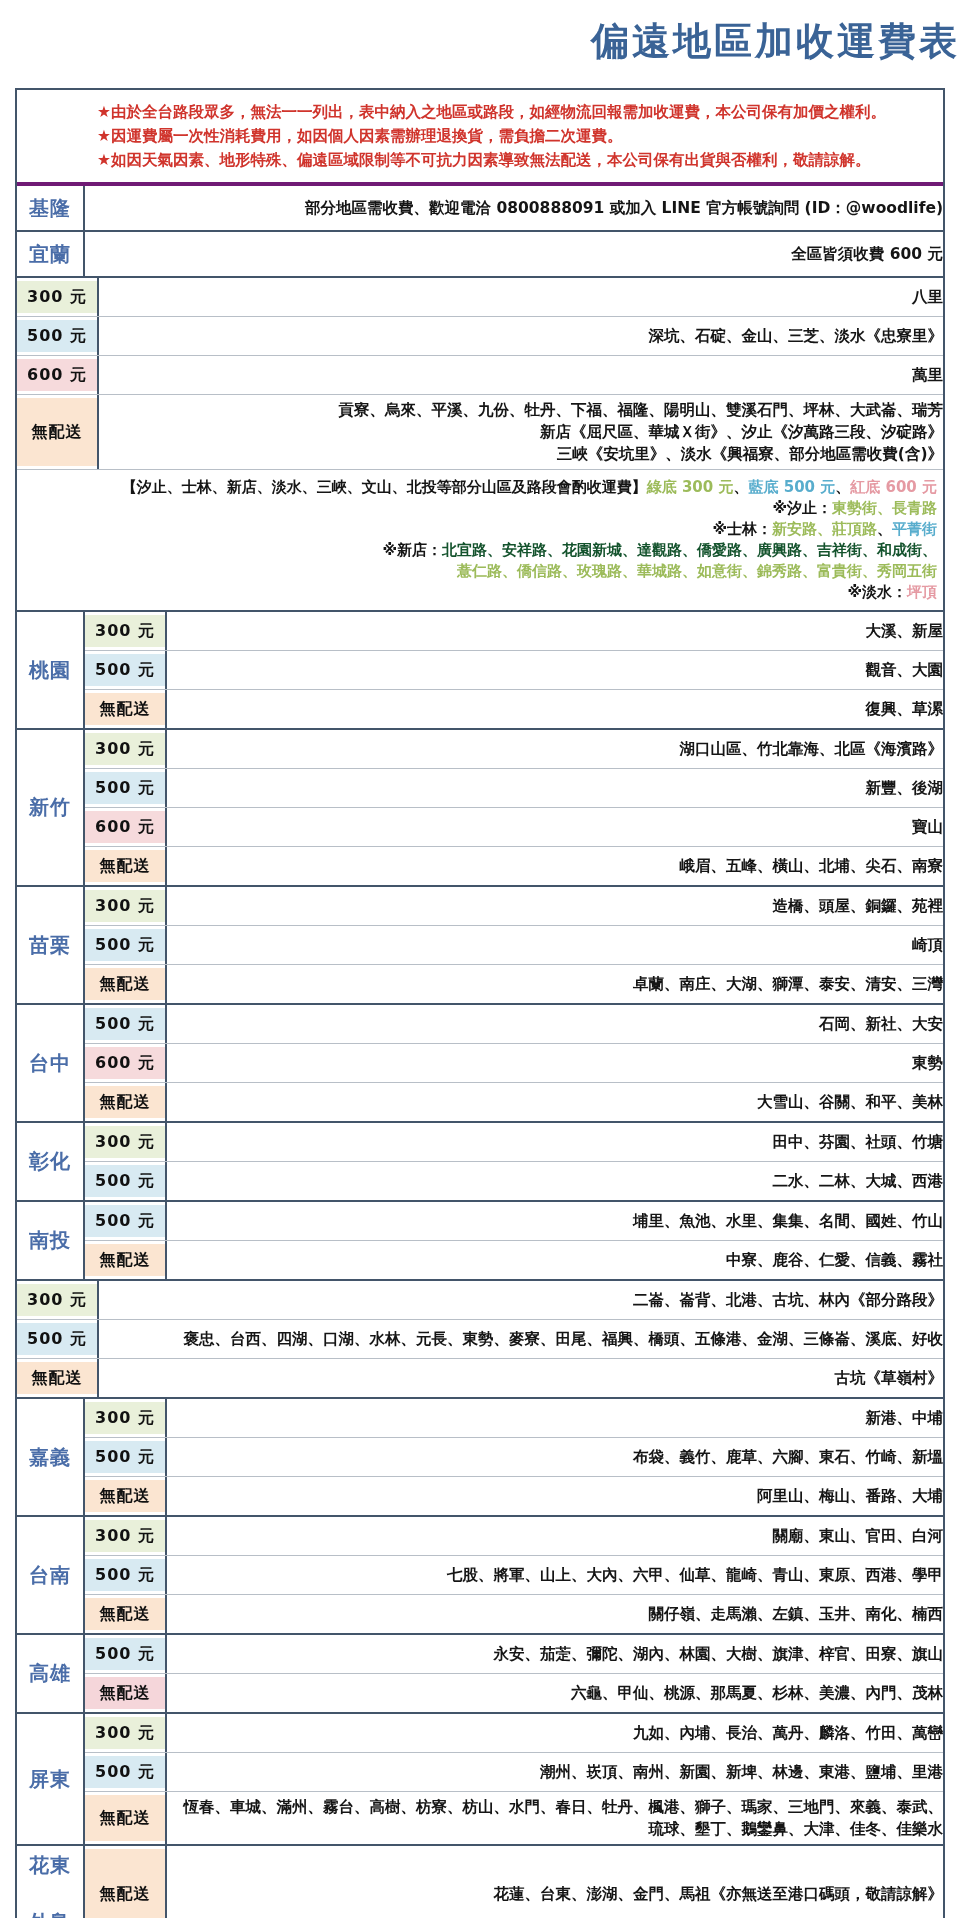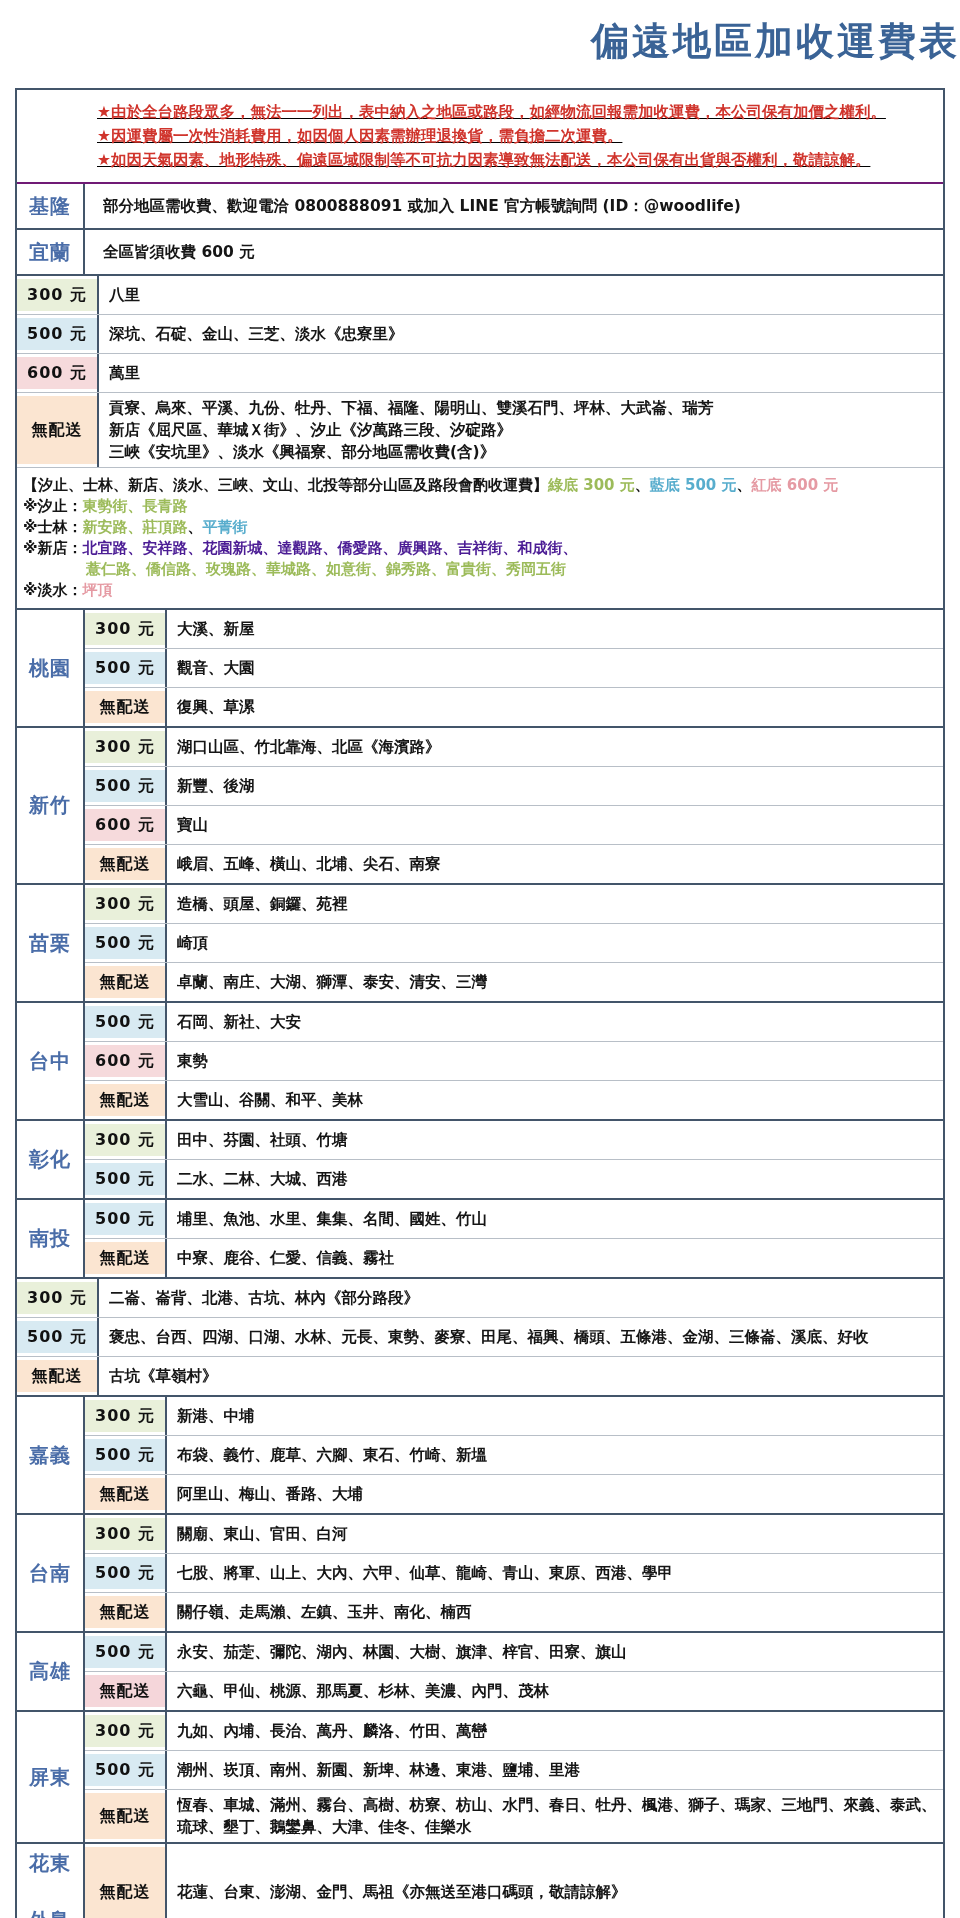--- a/index.html
+++ b/index.html
@@ -1,25 +1,25 @@
 <!DOCTYPE html>
 <html><head>
 <meta charset="utf-8">
 <style>
   html,body{margin:0;padding:0;background:#ffffff;}
   body{width:960px;font-family:"DejaVu Sans","Liberation Sans",sans-serif;font-weight:bold;}
   .page{position:relative;width:960px;height:1918px;background:#fff;overflow:hidden;}
   .title{text-align:right;padding-top:16px;font-size:38px;letter-spacing:3px;color:#3a6396;}
   .ftable{position:absolute;left:15px;top:88px;width:926px;border:2px solid #43556a;background:#fff;}
-  .notice{border-bottom:2px solid #701a75;padding:10px 8px 10px 80px;text-decoration:underline;}
+  .notice{border-bottom:4px solid #701a75;padding:10px 8px 10px 80px;}
   .notice .nrow{color:#d0342c;font-size:15.5px;line-height:24px;white-space:nowrap;}
   .section{display:flex;border-bottom:2px solid #43556a;}
   .section:last-child{border-bottom:none;}
   .region-cell{width:66px;flex:0 0 66px;border-right:2px solid #43556a;display:flex;flex-direction:column;justify-content:center;align-items:center;gap:30px;color:#4a6da8;font-size:20px;letter-spacing:1px;}
-  .rows{flex:1;display:flex;flex-direction:column;min-width:0;}
+  .rows{flex:1;display:flex;flex-direction:column;min-width:0;text-align:right;}
   .row{display:flex;border-bottom:1px solid #b8bfc7;min-height:38px;}
   .row:last-child{border-bottom:none;}
   .row.no-fee{min-height:44px;}
   .fee-wrap{width:80px;flex:0 0 80px;border-right:2px solid #43556a;padding:3px 0;display:flex;background:#fff;}
   .fee-cell{flex:1;display:flex;align-items:center;justify-content:center;font-size:16px;color:#111;letter-spacing:1px;}
   .desc{flex:1;min-width:0;display:flex;flex-direction:column;justify-content:center;padding:4px 0 4px 10px;overflow:hidden;}
   .no-fee .desc{padding-left:18px;}
   .dline{font-size:15.5px;color:#151515;line-height:22px;white-space:nowrap;overflow:hidden;}
   .notes{padding:7px 6px 7px 6px;}
   .nline{font-size:15px;line-height:21px;white-space:nowrap;overflow:hidden;color:#151515;}
@@ -95,21 +95,21 @@
               <div class="desc">
                 <div class="dline">貢寮、烏來、平溪、九份、牡丹、下福、福隆、陽明山、雙溪石門、坪林、大武崙、瑞芳</div>
                 <div class="dline">新店《屈尺區、華城Ｘ街》、汐止《汐萬路三段、汐碇路》</div>
                 <div class="dline">三峽《安坑里》、淡水《興福寮、部分地區需收費(含)》</div>
               </div>
             </div>
             <div class="notes">
               <div class="nline"><span style="color: rgb(21, 21, 21);">【汐止、士林、新店、淡水、三峽、文山、北投等部分山區及路段會酌收運費】</span><span style="color: rgb(156, 187, 90);">綠底 300 元</span><span style="color: rgb(21, 21, 21);">、</span><span style="color: rgb(88, 173, 205);">藍底 500 元</span><span style="color: rgb(21, 21, 21);">、</span><span style="color: rgb(229, 154, 163);">紅底 600 元</span></div>
               <div class="nline"><span style="color: rgb(21, 21, 21);">※汐止：</span><span style="color: rgb(156, 187, 90);">東勢街、長青路</span></div>
               <div class="nline"><span style="color: rgb(21, 21, 21);">※士林：</span><span style="color: rgb(156, 187, 90);">新安路、莊頂路</span><span style="color: rgb(21, 21, 21);">、</span><span style="color: rgb(88, 173, 205);">平菁街</span></div>
-              <div class="nline"><span style="color: rgb(21, 21, 21);">※新店：</span><span style="color: #4c1d95;">北宜路、安祥路、花園新城、達觀路、僑愛路、廣興路、吉祥街、和成街、</span></div>
+              <div class="nline"><span style="color: rgb(21, 21, 21);">※新店：</span><span style="color: #14532d;">北宜路、安祥路、花園新城、達觀路、僑愛路、廣興路、吉祥街、和成街、</span></div>
               <div class="nline indent"><span style="color: rgb(156, 187, 90);">薏仁路、僑信路、玫瑰路、華城路、如意街、錦秀路、富貴街、秀岡五街</span></div>
               <div class="nline"><span style="color: rgb(21, 21, 21);">※淡水：</span><span style="color: rgb(229, 154, 163);">坪頂</span></div>
             </div>
           </div>
         </div>
         <div class="section">
           <div class="region-cell">
             <div class="region-line">桃園</div>
           </div>
           <div class="rows">

